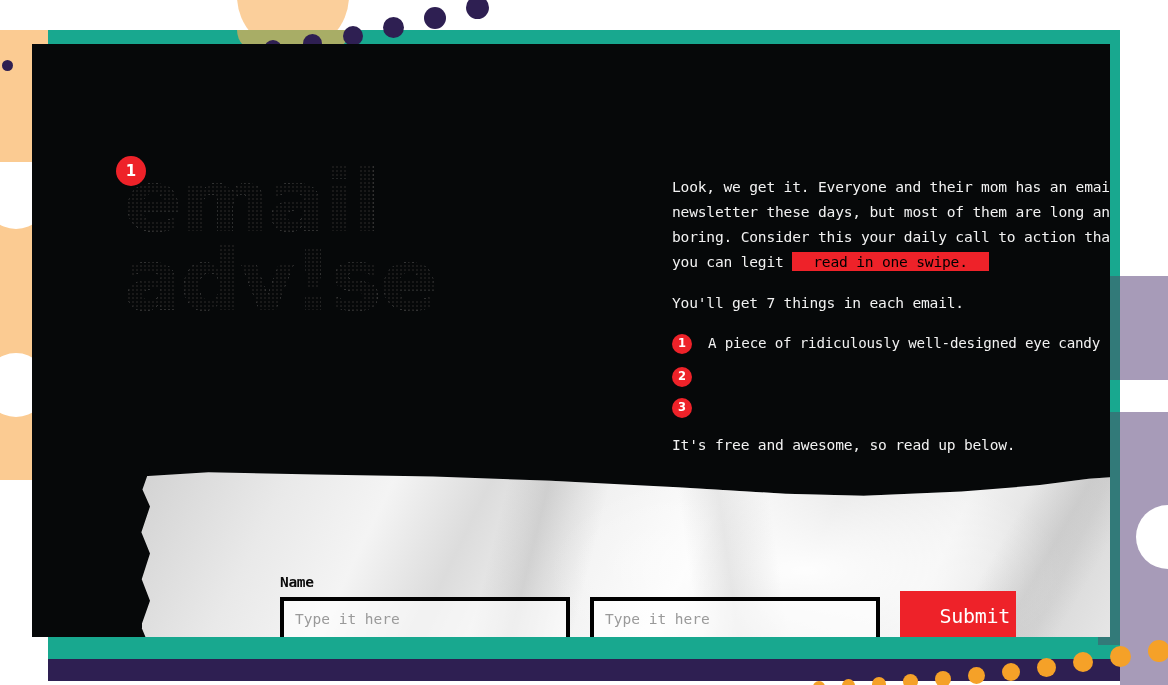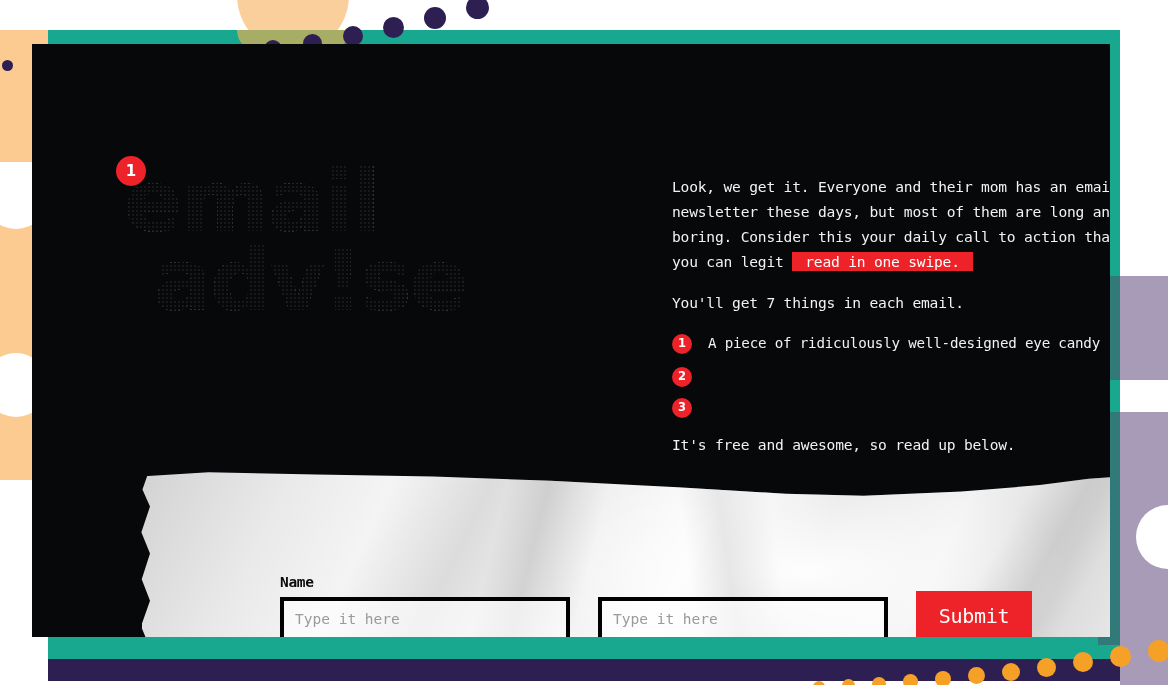--- a/index.html
+++ b/index.html
@@ -146,21 +146,21 @@
     
     background-image:
       radial-gradient(circle at 1px 1px, rgba(0,0,0,0.85) 1.1px, transparent 1.3px);
     background-size: 4px 4px;
     -webkit-background-clip: text;
     background-clip: text;
     -webkit-text-fill-color: transparent;
     text-shadow: none;
     filter: drop-shadow(0 0 0.4px rgba(220,220,220,0.9));
   }
-  .hl-line.l2 { margin-left: 30px; }
+  .hl-line.l2 { }
 
   .hl-badge {
     position: absolute;
     left: -8px; top: -6px;
     width: 30px; height: 30px;
     border-radius: 50%;
     background: var(--red);
     color: #fff;
     font-size: 15px;
     font-weight: 700;
@@ -176,22 +176,22 @@
     width: 450px;
     color: #f2f2f2;
     font-family: "DejaVu Sans Mono", "Liberation Mono", monospace;
     font-size: 14.6px;
     line-height: 1.72;
     letter-spacing: -0.2px;
   }
   #copy p { margin: 0 0 16px 0; }
   .hl-red {
     background: var(--red);
-    color: #ffffff;
-    padding: 1px 13px;
+    color: #000000;
+    padding: 1px 21px;
   }
   .bullets { margin: 0 0 14px 0; padding: 0; list-style: none; }
   .bullets li {
     display: flex;
     align-items: center;
     margin-bottom: 11px;
     font-size: 14.2px;
   }
   .num-badge {
     flex: 0 0 auto;
@@ -259,21 +259,21 @@
     font-size: 30px;
     letter-spacing: -0.5px;
     color: #0b0b0b;
   }
 
   #form-row {
     position: absolute;
     left: 140px; top: 106px;
     display: flex;
     align-items: flex-end;
-    gap: 28px;
+    gap: 20px;
   }
   .field { display: flex; flex-direction: column; }
   .field-label {
     font-family: "DejaVu Sans Mono", "Liberation Mono", monospace;
     font-size: 14.5px;
     font-weight: 700;
     color: #0b0b0b;
     margin-bottom: 7px;
     letter-spacing: -0.3px;
   }
@@ -290,20 +290,21 @@
   .field-input::placeholder { color: #9a9a9a; }
   #submit-btn {
     width: 116px; height: 50px;
     background: var(--red);
     color: #ffffff;
     border: none;
     font-family: "DejaVu Sans Mono", "Liberation Mono", monospace;
     font-size: 20px;
     letter-spacing: -0.3px;
     cursor: pointer;
+    text-align: right;
   }
 </style>
 </head>
 <body>
 
 <div id="stage">
 
   <div>
 
     <div class="deco band-peach-left"></div>

